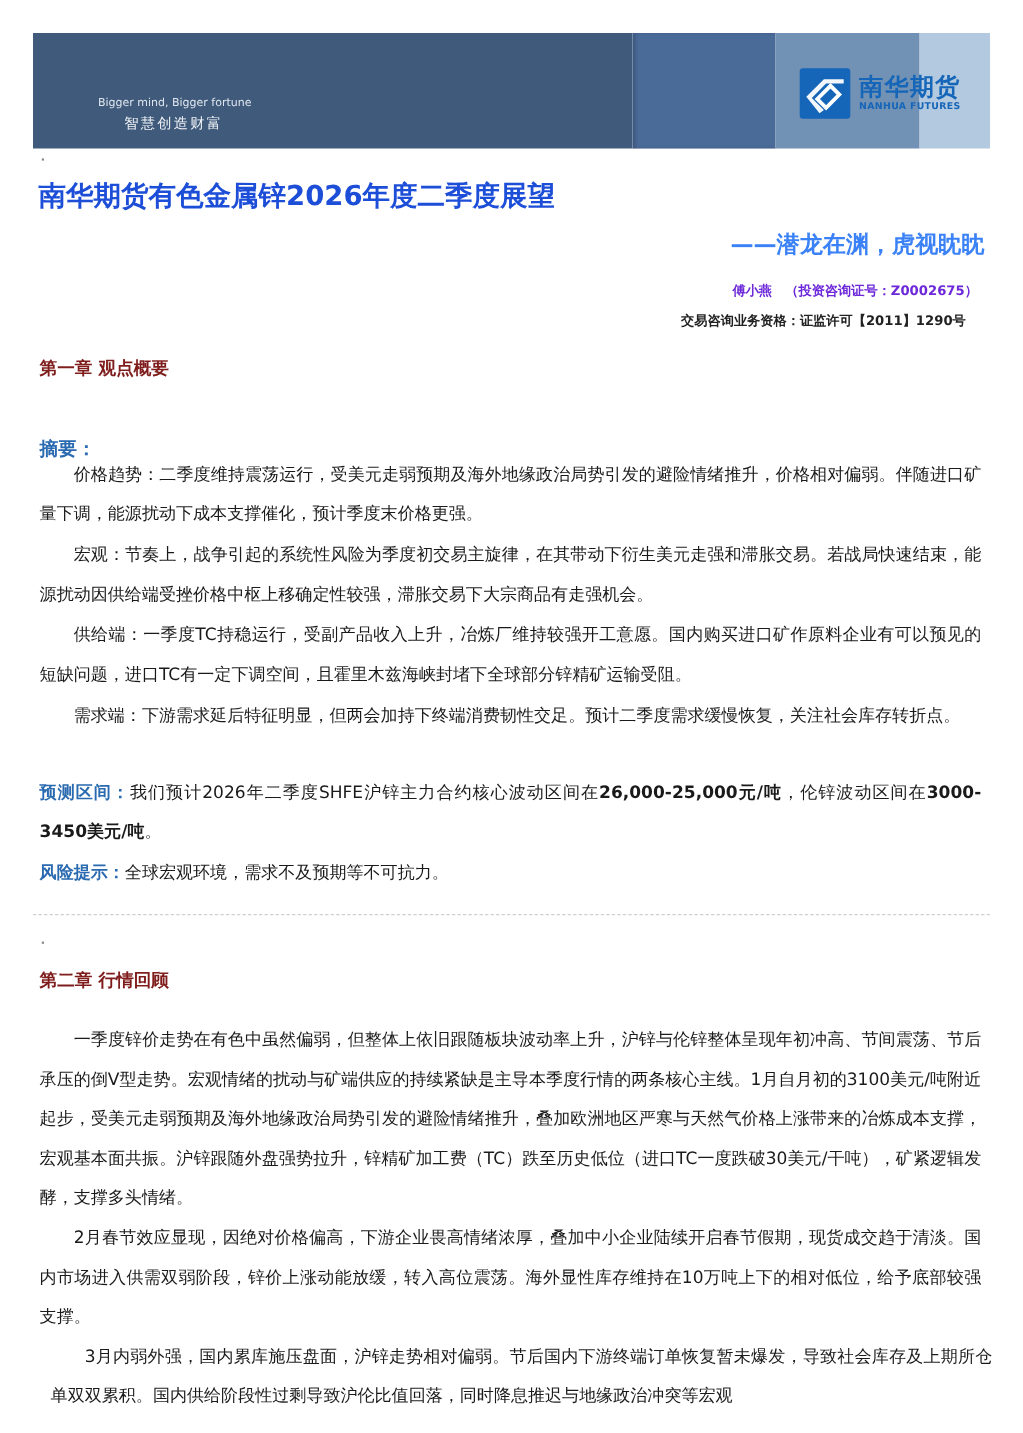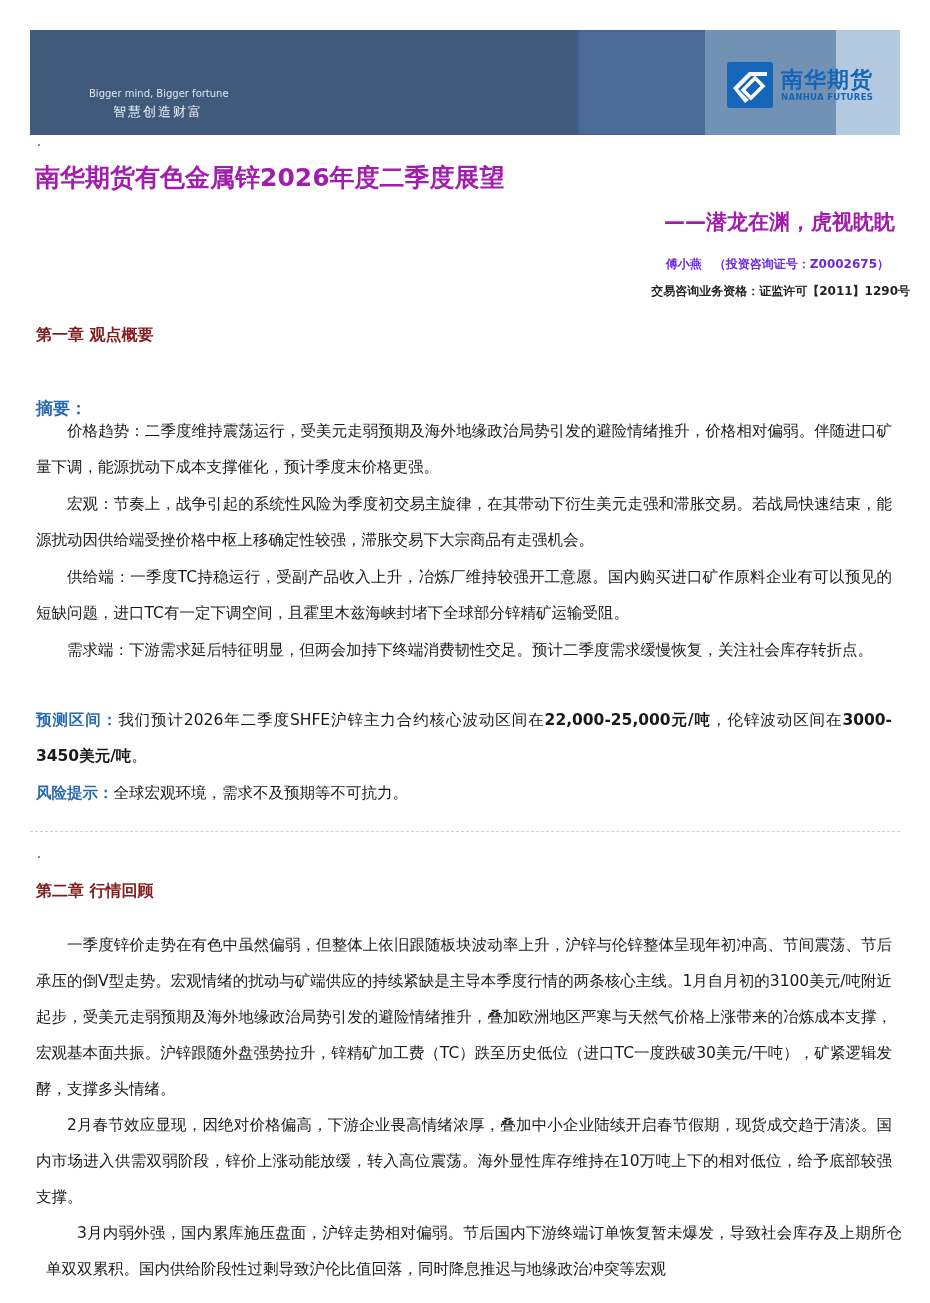--- a/index.html
+++ b/index.html
@@ -12,24 +12,24 @@
   .band-3 { left: 675px; width: 131px; background: #7292b5; }
   .band-4 { left: 806px; width: 64px; background: #b3c9df; }
   .slogan-en { position: absolute; left: 59px; top: 58px; font-size: 10px; color: #dfe6ef; letter-spacing: 0; }
   .slogan-cn { position: absolute; left: 83px; top: 73px; font-size: 13px; color: #f1f4f8; letter-spacing: 2px; }
   .logo { position: absolute; left: 697px; top: 32px; display: flex; align-items: center; }
   .logo-mark { width: 46px; height: 46px; background: #1565b8; border-radius: 3px; position: relative; overflow: hidden; }
   .logo-text { margin-left: 8px; display: flex; flex-direction: column; }
   .logo-cn { font-size: 22px; font-weight: bold; color: #1565b8; letter-spacing: 1px; line-height: 24px; }
   .logo-en { font-size: 8.5px; font-weight: bold; color: #1565b8; letter-spacing: 0.3px; line-height: 11px; }
   .tiny-mark { position: absolute; width: 2px; height: 2px; background: #888; }
-  .title { position: absolute; left: 35px; top: 161px; font-size: 25px; font-weight: bold; color: #a21caf; letter-spacing: 0; }
-  .subtitle { position: absolute; right: 35px; top: 208px; font-size: 21px; font-weight: bold; color: #a21caf; }
+  .title { position: absolute; left: 35px; top: 161px; font-size: 25px; font-weight: bold; color: #1d4ed8; letter-spacing: 0; }
+  .subtitle { position: absolute; right: 35px; top: 208px; font-size: 21px; font-weight: bold; color: #3b82f6; }
   .author { position: absolute; right: 41px; top: 256px; font-size: 12px; font-weight: bold; color: #6d28d9; }
-  .license { position: absolute; right: 20px; top: 283px; font-size: 12px; font-weight: bold; color: #222; }
+  .license { position: absolute; right: 52px; top: 283px; font-size: 12px; font-weight: bold; color: #222; }
   .chapter { position: absolute; left: 36px; font-size: 16px; font-weight: bold; color: #7f1d1d; }
   .label-blue { color: #2a6ab0; font-weight: bold; }
   .summary-head { position: absolute; left: 36px; top: 397px; font-size: 17px; font-weight: bold; color: #2a6ab0; }
   .para { position: absolute; left: 36px; width: 856px; font-size: 15.5px; line-height: 36px; color: #1a1a1a; text-align: justify; }
   .indent { text-indent: 2em; }
   .bold { font-weight: bold; }
   .divider { position: absolute; left: 30px; top: 831px; width: 870px; border-top: 1px dashed #cfcfcf; }
 </style>
 </head>
 <body>
@@ -64,21 +64,21 @@
 
 <div class="chapter" style="top:325px;">第一章 观点概要</div>
 <div class="summary-head">摘要：</div>
 
 <div class="para indent" style="top:413px;">价格趋势：二季度维持震荡运行，受美元走弱预期及海外地缘政治局势引发的避险情绪推升，价格相对偏弱。伴随进口矿量下调，能源扰动下成本支撑催化，预计季度末价格更强。</div>
 <div class="para indent" style="top:486px;">宏观：节奏上，战争引起的系统性风险为季度初交易主旋律，在其带动下衍生美元走强和滞胀交易。若战局快速结束，能源扰动因供给端受挫价格中枢上移确定性较强，滞胀交易下大宗商品有走强机会。</div>
 <div class="para indent" style="top:559px;">供给端：一季度TC持稳运行，受副产品收入上升，冶炼厂维持较强开工意愿。国内购买进口矿作原料企业有可以预见的短缺问题，进口TC有一定下调空间，且霍里木兹海峡封堵下全球部分锌精矿运输受阻。</div>
 <div class="para indent" style="top:632px;">需求端：下游需求延后特征明显，但两会加持下终端消费韧性交足。预计二季度需求缓慢恢复，关注社会库存转折点。</div>
 
 <div class="para" style="top:702px;">
-  <span class="label-blue">预测区间：</span><span>我们预计2026年二季度SHFE沪锌主力合约核心波动区间在</span><span class="bold">22,000-25,000元/吨</span><span>，伦锌波动区间在</span><span class="bold">3000-3450美元/吨</span><span>。</span>
+  <span class="label-blue">预测区间：</span><span>我们预计2026年二季度SHFE沪锌主力合约核心波动区间在</span><span class="bold">26,000-25,000元/吨</span><span>，伦锌波动区间在</span><span class="bold">3000-3450美元/吨</span><span>。</span>
 </div>
 
 <div class="para" style="top:775px;">
   <span class="label-blue">风险提示：</span><span>全球宏观环境，需求不及预期等不可抗力。</span>
 </div>
 
 <div class="divider"></div>
 <div class="tiny-mark" style="left:38px;top:856px;"></div>
 
 <div class="chapter" style="top:881px;">第二章 行情回顾</div>

